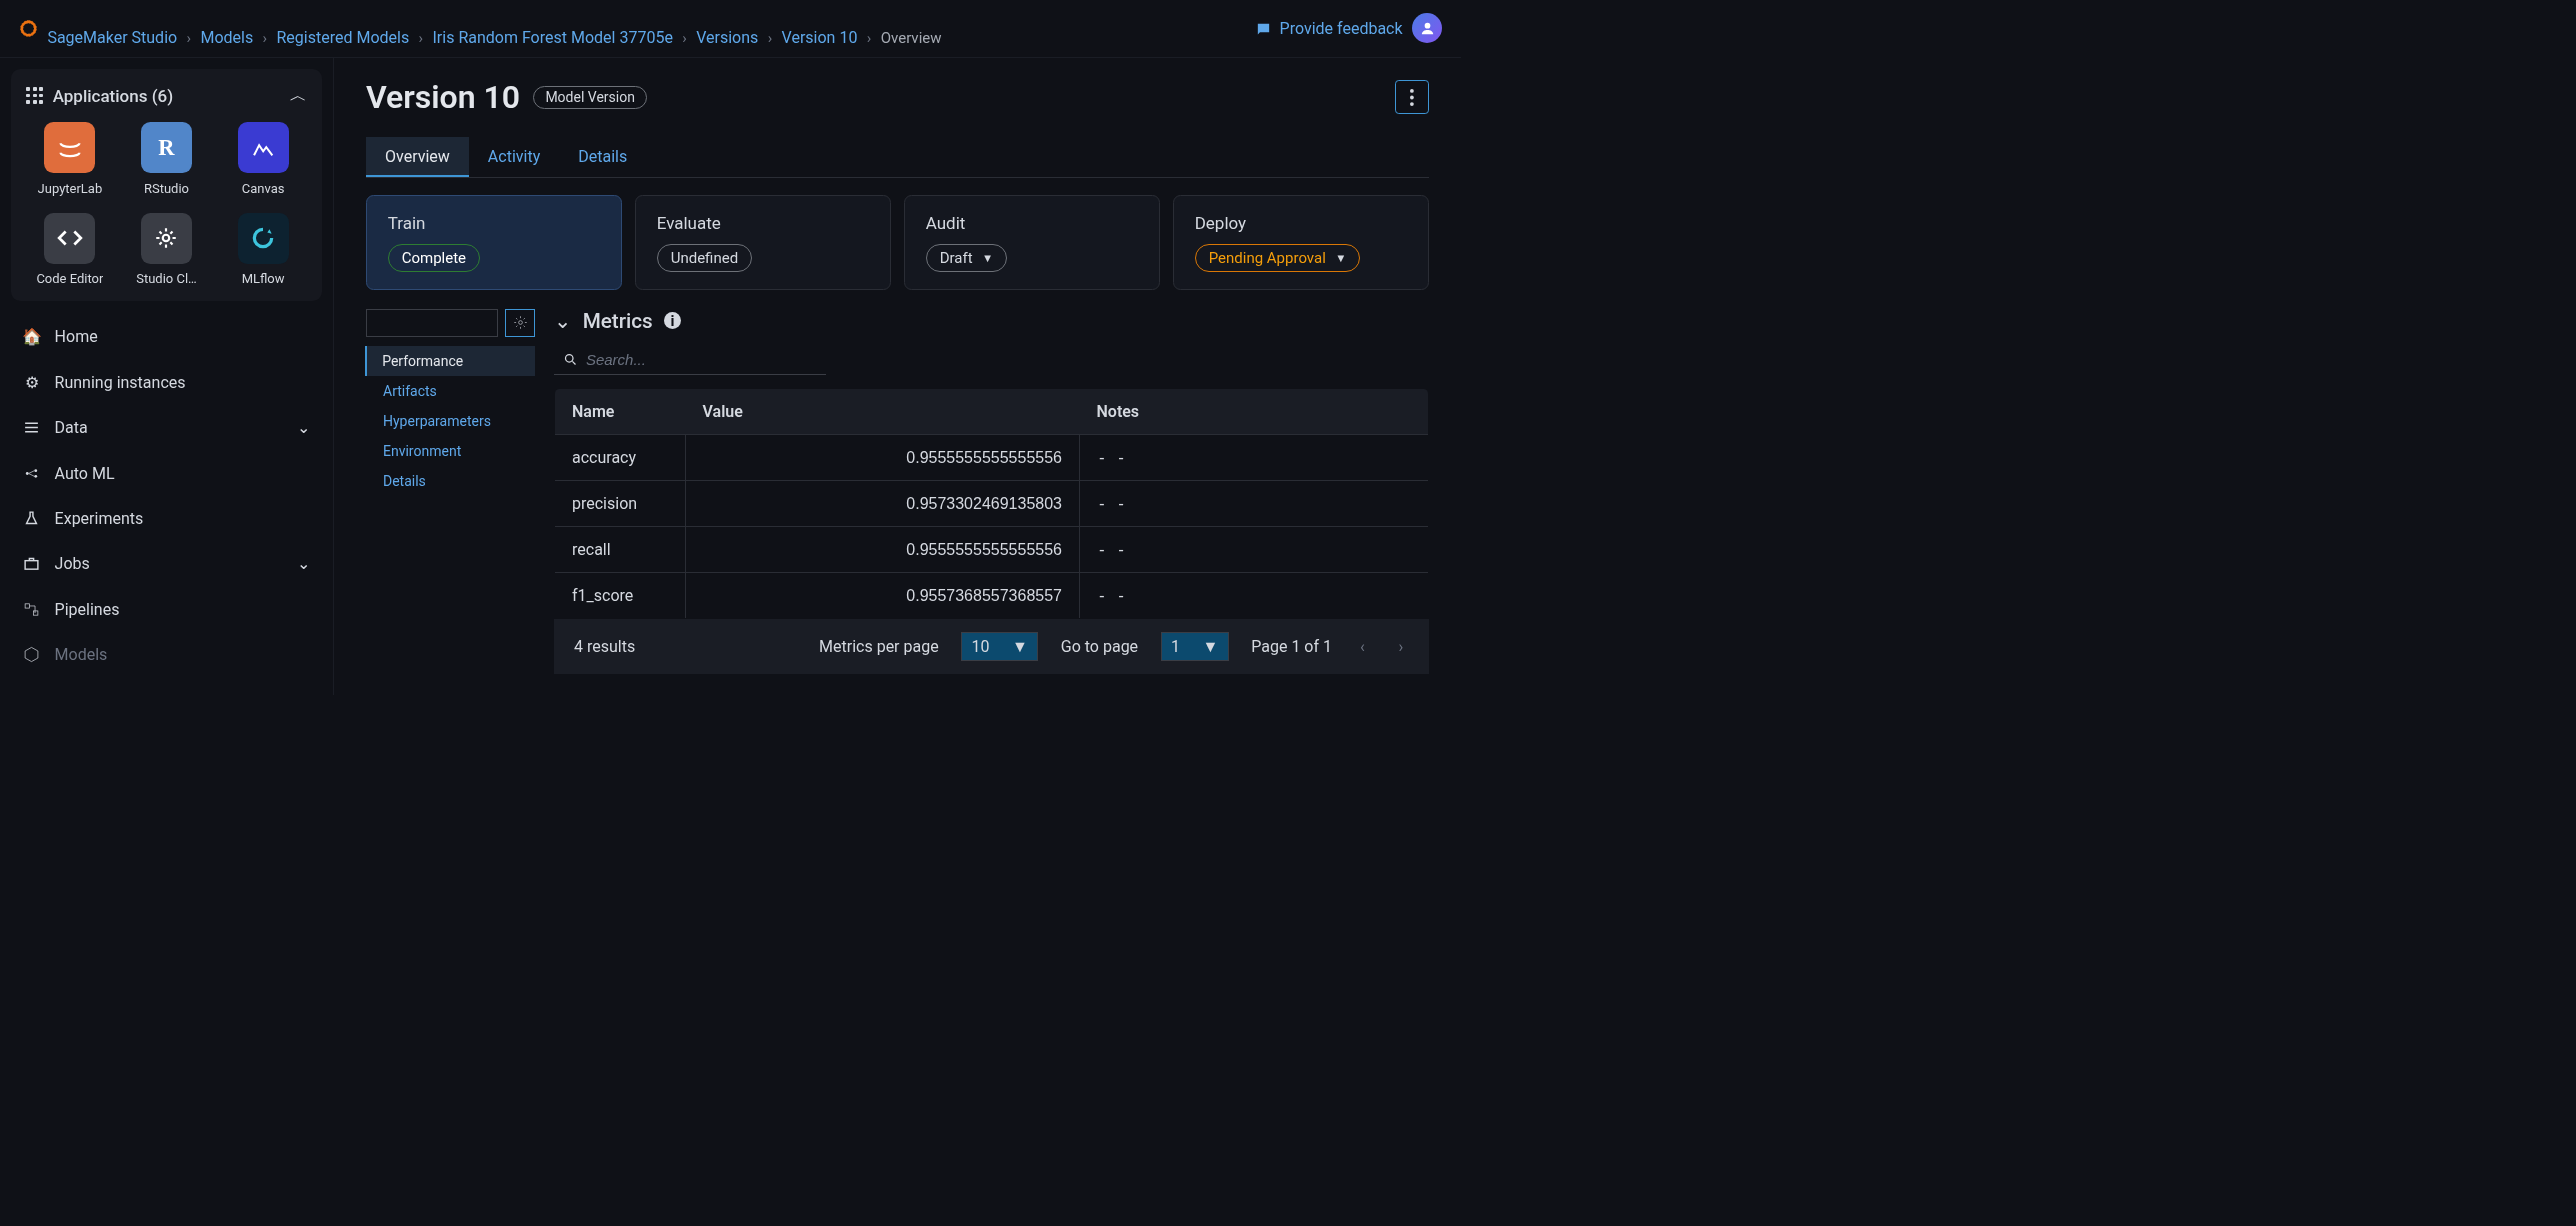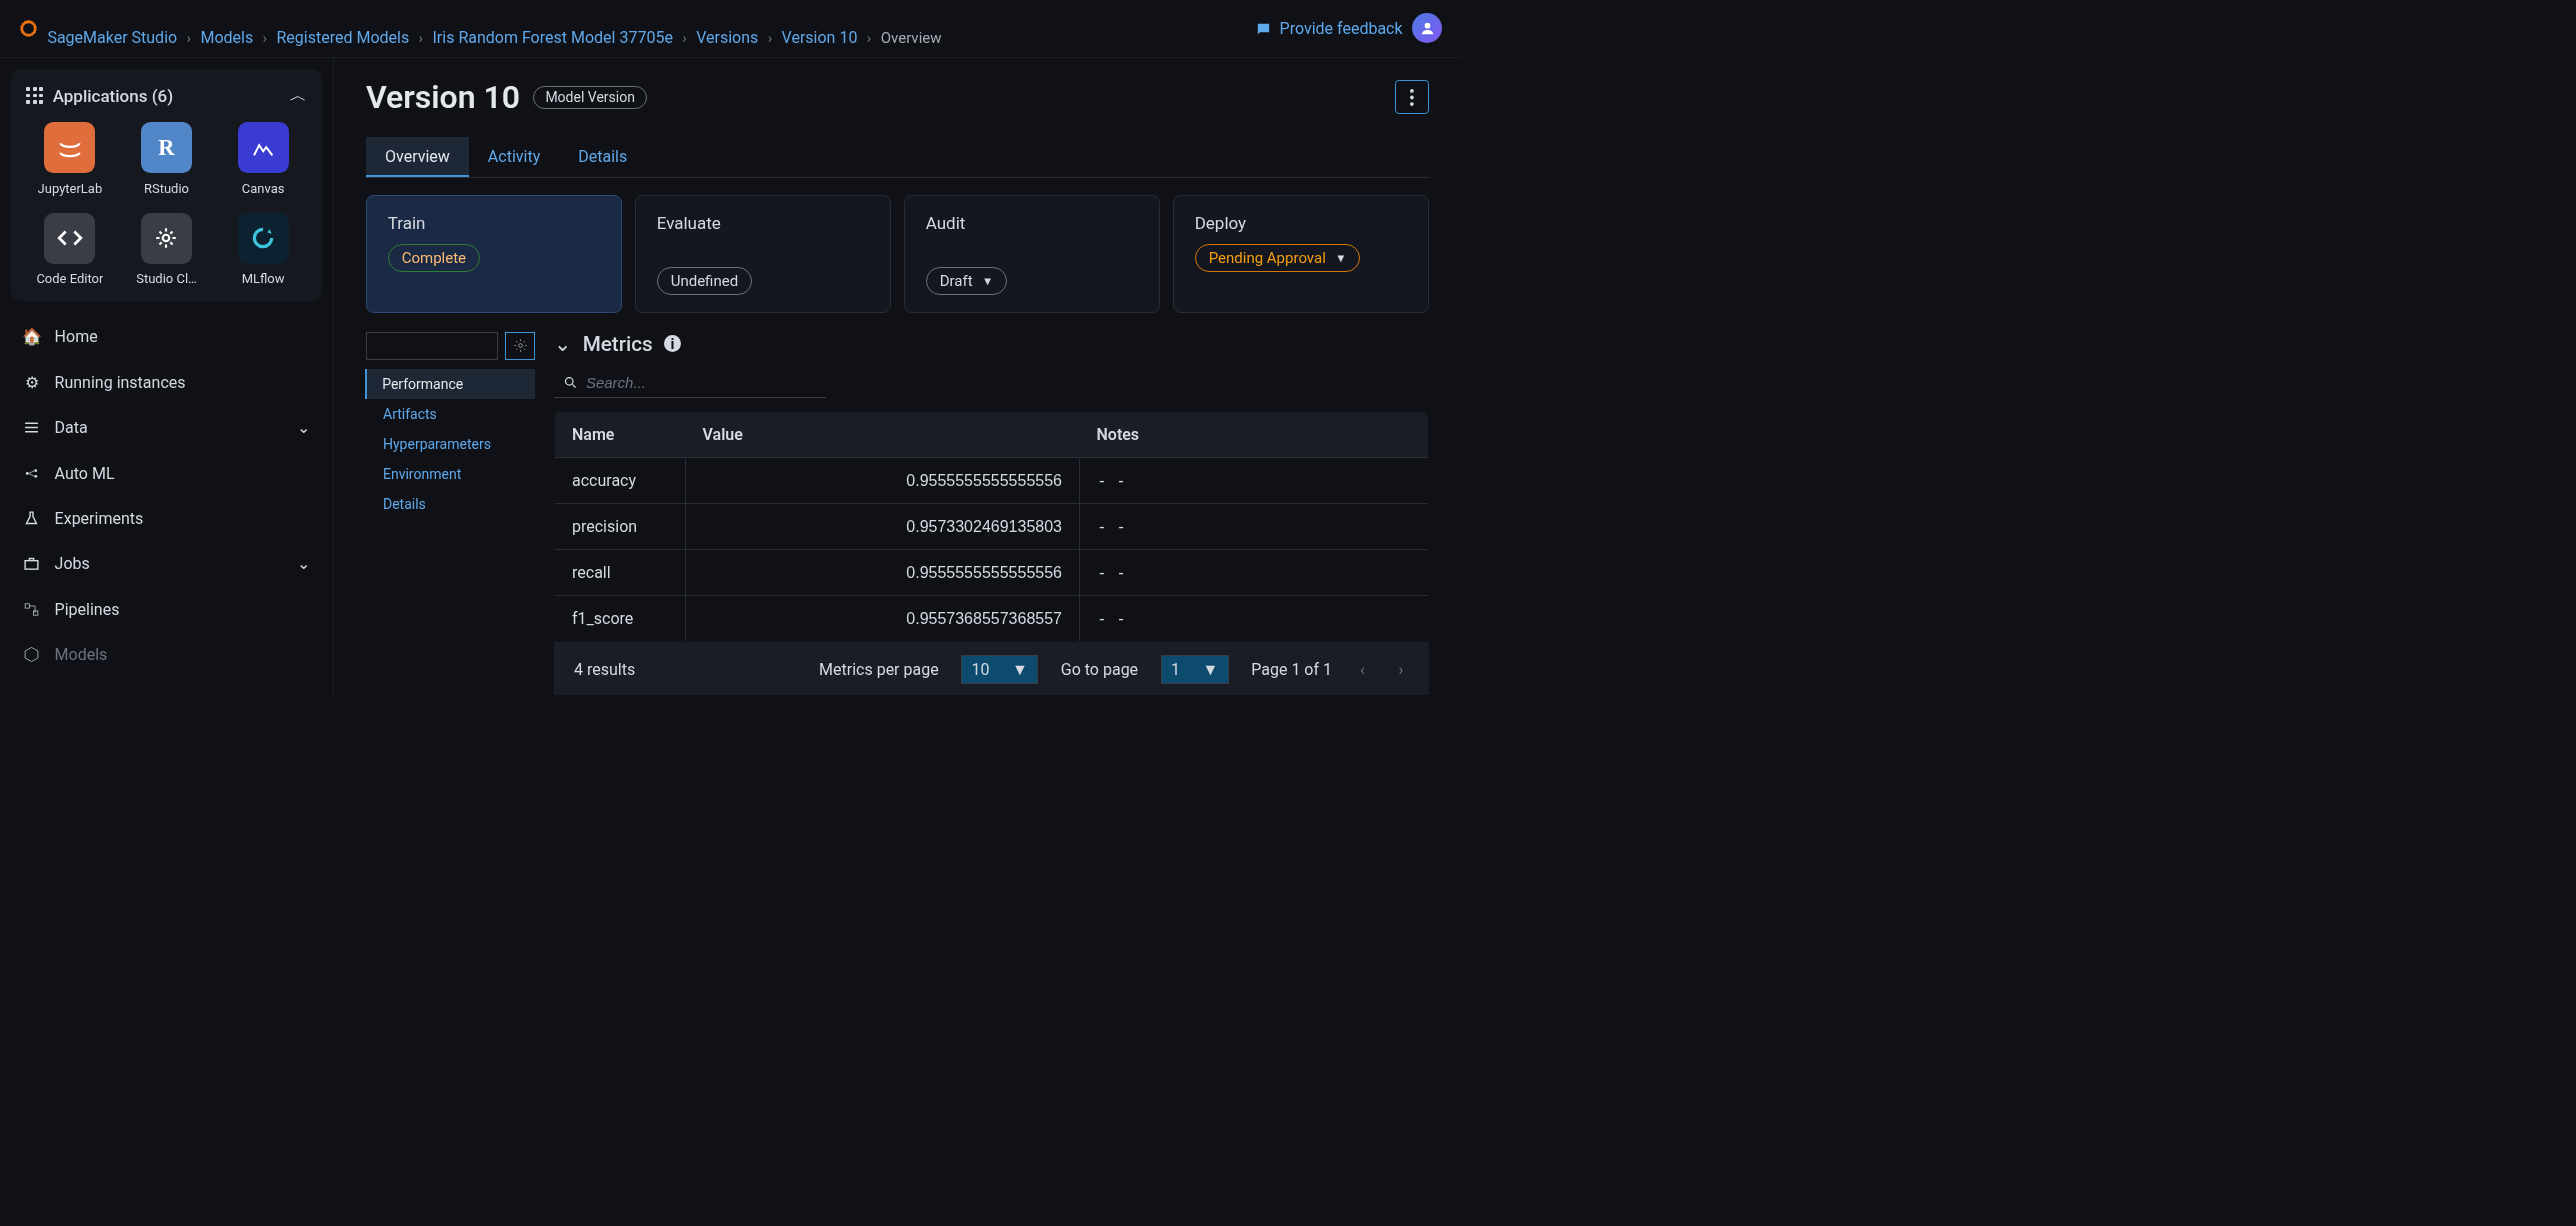--- a/index.html
+++ b/index.html
@@ -103,22 +103,22 @@
   flex: 1; background: #14171f; border: 0.9px solid #2a2d35;
   border-radius: 7.5px; padding: 17px 20.7px;
 }
 .stage-card.active { background: #1a2a44; border-color: #2e4a74; }
 .stage-title { font-size: 17px; margin-bottom: 11.3px; }
 .pill {
   display: inline-flex; align-items: center; gap: 5.6px;
   border-radius: 15px; padding: 3.8px 13px; font-size: 15px;
   border: 0.9px solid;
 }
-.pill.green { border-color: #2e7d32; color: #fdba74; }
-.pill.gray { border-color: #6d7178; color: #d5d9e0; margin-top: 23px; }
+.pill.green { border-color: #2e7d32; color: #ffffff; }
+.pill.gray { border-color: #6d7178; color: #d5d9e0; }
 .pill.orange { border-color: #d97706; color: #f59e0b; }
 .pill .caret { font-size: 11.3px; margin-left: 3.8px; color: #d5d9e0; }
 .content-row { display: flex; gap: 19px; }
 .side-subnav { width: 169px; }
 .subnav-top { display: flex; gap: 7.5px; margin-bottom: 9.4px; }
 .subnav-search {
   flex: 1; background: #0f1117; border: 0.9px solid #3a3d45;
   height: 28px;
 }
 .gear-btn {

